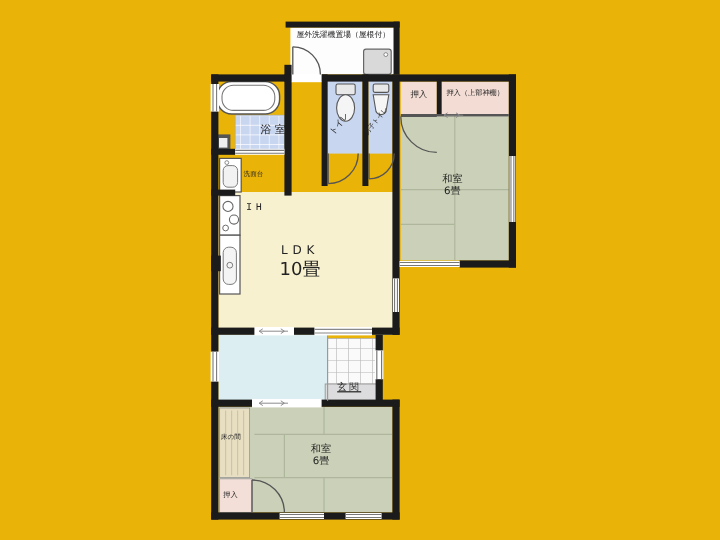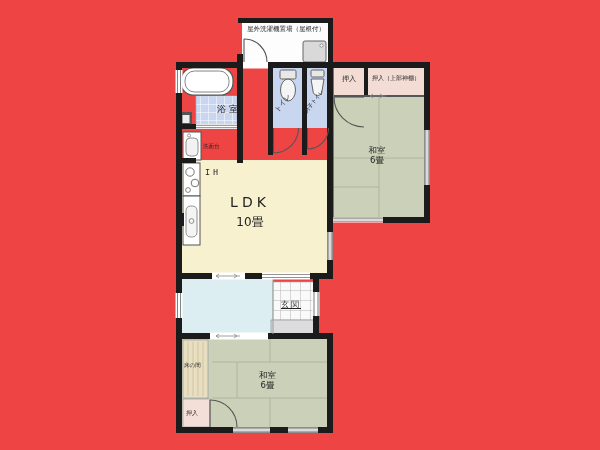--- a/index.html
+++ b/index.html
@@ -1,16 +1,16 @@
 <!DOCTYPE html>
 <html><head>
 <meta charset="utf-8">
 <style>
   html,body{margin:0;padding:0;background:#ffffff;}
-  #stage{position:relative;width:600px;height:450px;background:#ef4444;overflow:hidden;
+  #stage{position:relative;width:600px;height:450px;background:#eab308;overflow:hidden;
          font-family:"DejaVu Sans","Liberation Sans",sans-serif;}
   #plan-svg{position:absolute;left:0;top:0;}
   .lbl{position:absolute;color:#222;line-height:1.15;white-space:nowrap;z-index:5;}
   .ctr{text-align:center;}
   .rot{transform:rotate(-52deg);transform-origin:center center;}
 </style>
 </head>
 <body>
 
 <div id="stage">
@@ -229,24 +229,24 @@
 
 <div class="lbl ctr" style="left:334px;top:75px;width:30px;font-size:7px;">押入</div>
 
 <div class="lbl ctr" style="left:368px;top:75px;width:56px;font-size:6px;">押入（上部神棚）</div>
 
 <div class="lbl ctr" style="left:349px;top:146px;width:56px;font-size:8.5px;">和室</div>
 <div class="lbl ctr" style="left:349px;top:156px;width:56px;font-size:8.5px;">6畳</div>
 
 <div class="lbl" style="left:205px;top:169px;font-size:8.5px;letter-spacing:3px;font-family:Liberation Mono, monospace;">IH</div>
 
-<div class="lbl ctr" style="left:215px;top:194px;width:70px;font-size:14px;letter-spacing:4px;">LDK</div>
-<div class="lbl ctr" style="left:215px;top:216px;width:70px;font-size:12px;">10畳</div>
-
-<div class="lbl" style="left:281px;top:300px;font-size:8px;letter-spacing:2px;text-decoration:underline;">玄関</div>
+<div class="lbl ctr" style="left:215px;top:204px;width:70px;font-size:10px;letter-spacing:4px;">LDK</div>
+<div class="lbl ctr" style="left:215px;top:216px;width:70px;font-size:15px;">10畳</div>
+
+<div class="lbl" style="left:281px;top:318px;font-size:8px;letter-spacing:2px;text-decoration:underline;">玄関</div>
 
 <div class="lbl" style="left:184px;top:362px;font-size:5.5px;">床の間</div>
 
 <div class="lbl ctr" style="left:235px;top:371px;width:65px;font-size:8.5px;">和室</div>
 <div class="lbl ctr" style="left:235px;top:381px;width:65px;font-size:8.5px;">6畳</div>
 
 <div class="lbl" style="left:186px;top:410px;font-size:6px;">押入</div>
 
 </div>
 

